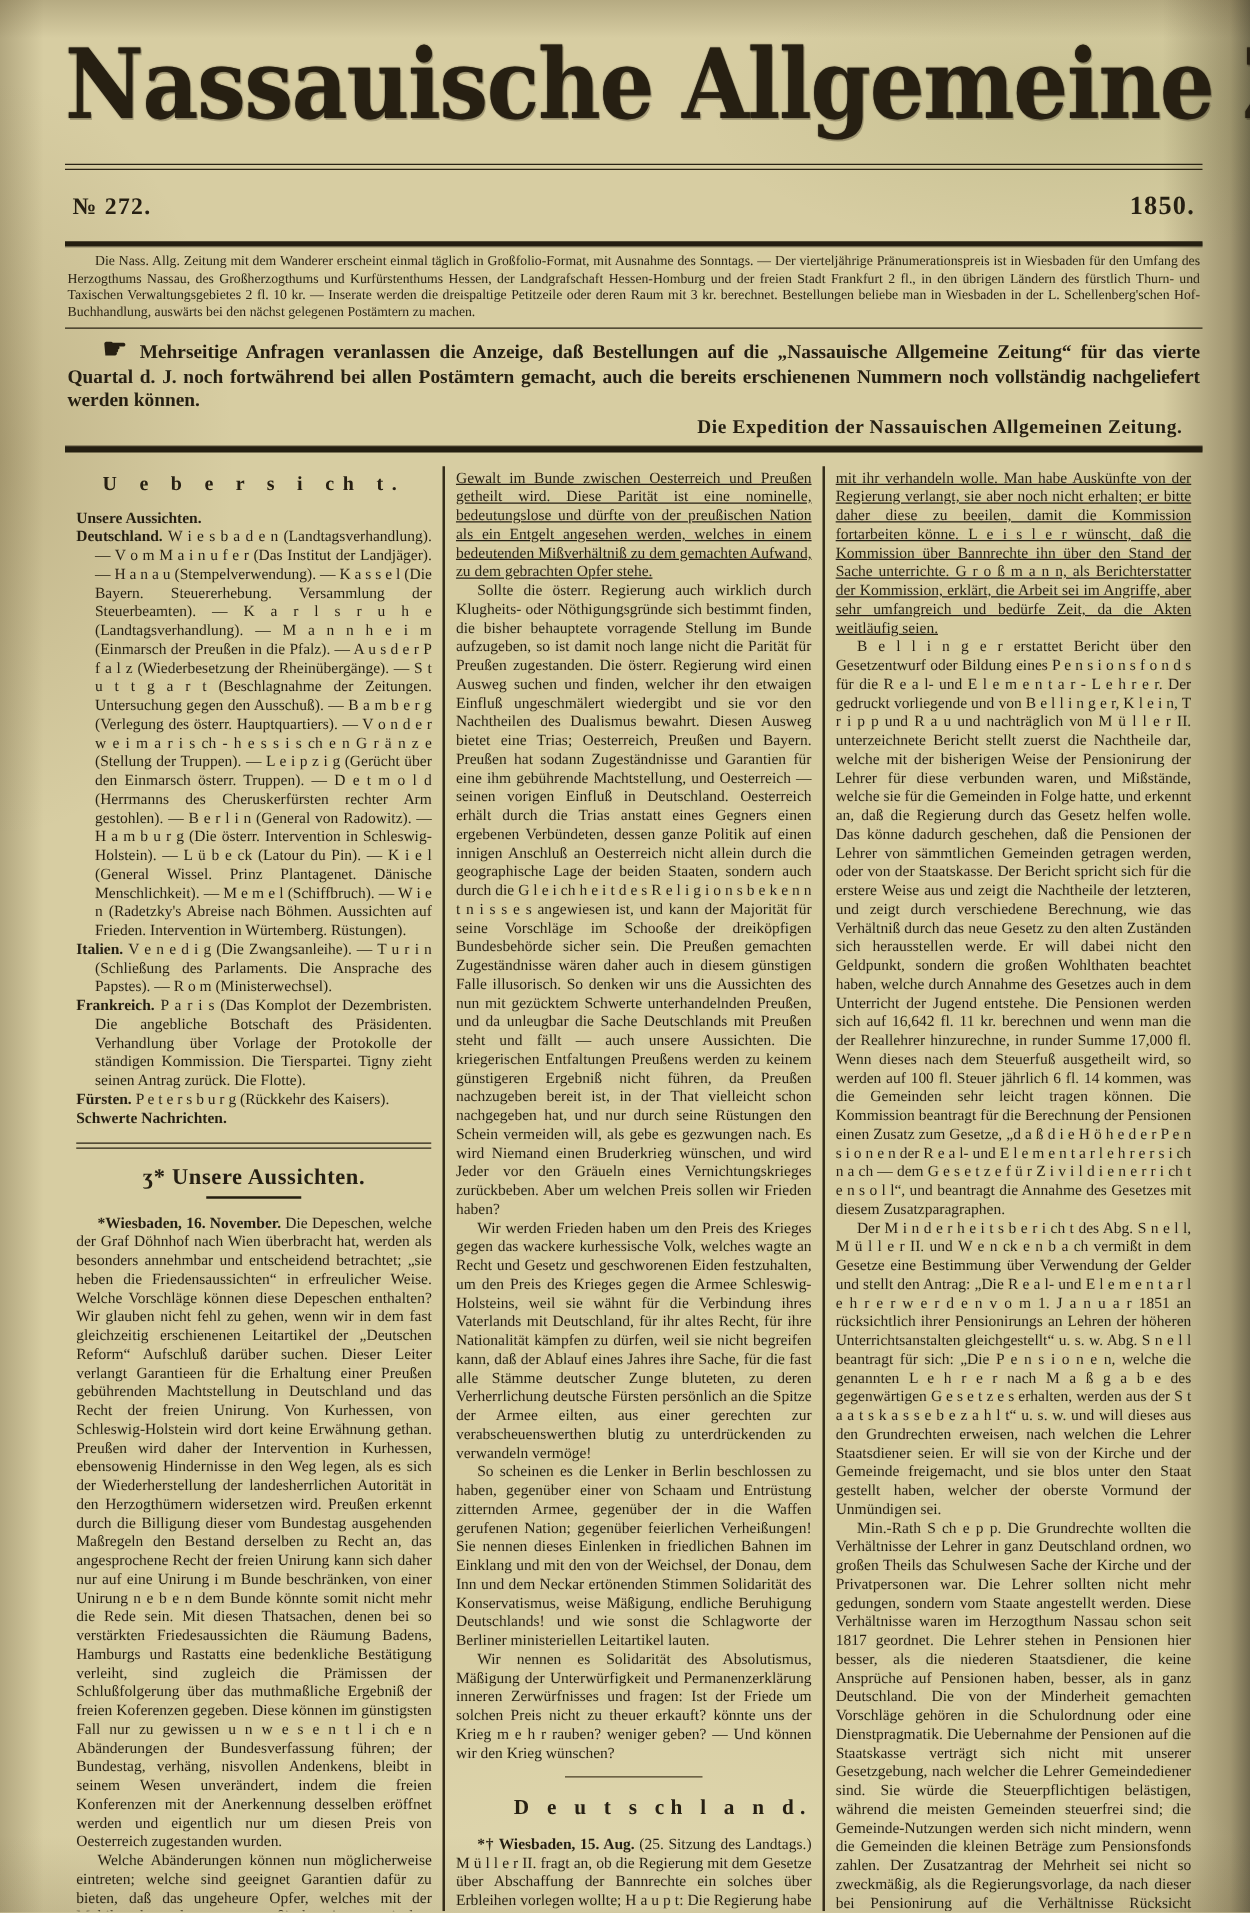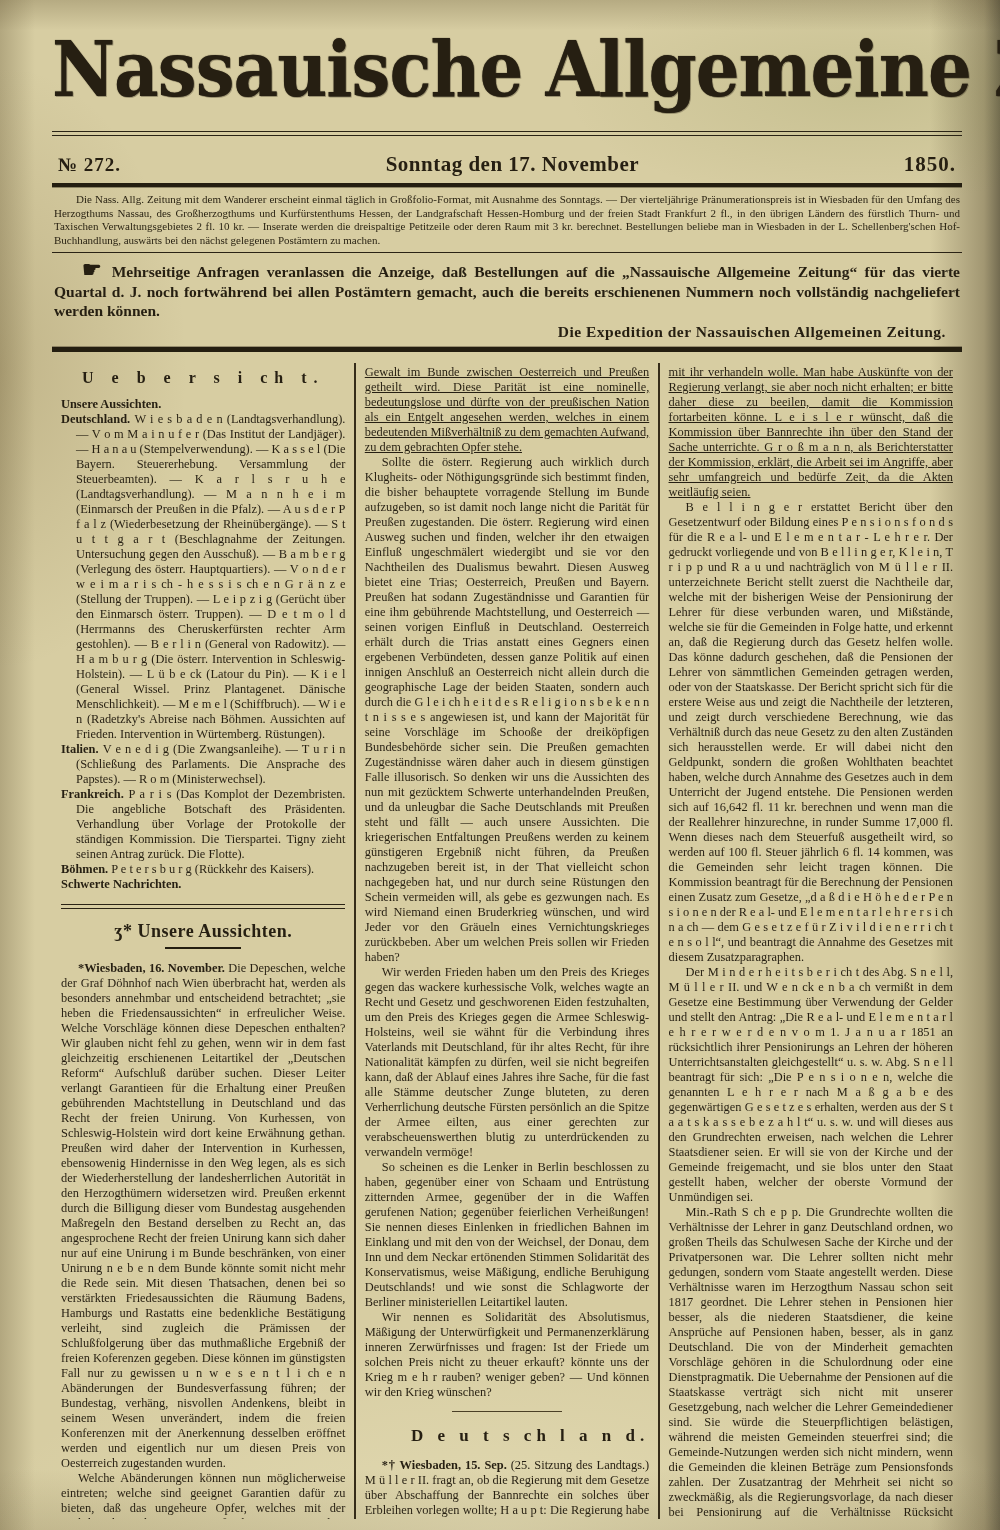--- a/index.html
+++ b/index.html
@@ -23,21 +23,21 @@
     font-weight:bold;
     font-size:69px;
     letter-spacing:-1px;
     padding:8px 0 14px 0;
     text-shadow:0 0 1px rgba(30,24,12,.85), 1px 1px 0 rgba(30,24,12,.25);
     transform:scaleY(1.12);
     transform-origin:top center;
     white-space:nowrap;
   }
   .rule-2thin{border-top:1.5px solid #2a2315;border-bottom:1px solid #2a2315;height:3px;margin-top:14px;}
-  .dateline{display:flex;align-items:baseline;justify-content:space-between;padding:16px 6px 6px 6px;}
+  .dateline{display:flex;align-items:baseline;justify-content:space-between;padding:16px 6px 16px 6px;}
   .dateline .issue{font-weight:bold;font-size:19px;letter-spacing:1px;}
   .dateline .datec{font-weight:bold;font-size:21px;letter-spacing:.5px;}
   .dateline .year{font-weight:bold;font-size:21px;letter-spacing:1px;}
   .rule-heavy{height:4px;background:#241e10;box-shadow:0 1px 0 rgba(36,30,16,.4);}
   .rule-heavy2{height:5px;background:#241e10;box-shadow:0 -1px 0 rgba(36,30,16,.35);}
   .rule-thin{border-top:1.2px solid #2a2315;}
   
   .imprint{
     font-size:11px;line-height:13.5px;text-align:justify;
     padding:6px 2px 5px 2px;text-indent:22px;color:#2b2414;
@@ -74,21 +74,20 @@
 <body>
 
 <div class="page">
 
   <div class="masthead">Nassauische Allgemeine Zeitung.</div>
 
   <div class="rule-2thin"></div>
 
   <div class="dateline">
     <span class="issue">№ 272.</span>
-    <span class="datec">Sonntag den 17. November</span>
     <span class="year">1850.</span>
   </div>
 
   <div class="rule-heavy"></div>
 
   <div class="imprint">Die Nass. Allg. Zeitung mit dem Wanderer erscheint einmal täglich in Großfolio-Format, mit Ausnahme des Sonntags. — Der vierteljährige Pränumerationspreis ist in Wiesbaden für den Umfang des Herzogthums Nassau, des Großherzogthums und Kurfürstenthums Hessen, der Landgrafschaft Hessen-Homburg und der freien Stadt Frankfurt 2 fl., in den übrigen Ländern des fürstlich Thurn- und Taxischen Verwaltungsgebietes 2 fl. 10 kr. — Inserate werden die dreispaltige Petitzeile oder deren Raum mit 3 kr. berechnet. Bestellungen beliebe man in Wiesbaden in der L. Schellenberg'schen Hof-Buchhandlung, auswärts bei den nächst gelegenen Postämtern zu machen.</div>
 
   <div class="rule-thin"></div>
 
   <div class="notice">
@@ -98,38 +97,38 @@
 
   <div class="rule-heavy2"></div>
 
   <div class="columns">
       <div class="col">
         <div class="h-spaced">U e b e r s i ch t.</div>
         <div class="entry"><span class="lead">Unsere Aussichten. </span></div>
         <div class="entry"><span class="lead">Deutschland. </span><span>W i e s b a d e n (Landtagsverhandlung). — V o m  M a i n u f e r (Das Institut der Landjäger). — H a n a u (Stempelverwendung). — K a s s e l (Die Bayern. Steuererhebung. Versammlung der Steuerbeamten). — K a r l s r u h e (Landtagsverhandlung). — M a n n h e i m (Einmarsch der Preußen in die Pfalz). — A u s  d e r  P f a l z (Wiederbesetzung der Rheinübergänge). — S t u t t g a r t (Beschlagnahme der Zeitungen. Untersuchung gegen den Ausschuß). — B a m b e r g (Verlegung des österr. Hauptquartiers). — V o n  d e r  w e i m a r i s ch - h e s s i s ch e n G r ä n z e (Stellung der Truppen). — L e i p z i g (Gerücht über den Einmarsch österr. Truppen). — D e t m o l d (Herrmanns des Cheruskerfürsten rechter Arm gestohlen). — B e r l i n (General von Radowitz). — H a m b u r g (Die österr. Intervention in Schleswig-Holstein). — L ü b e ck (Latour du Pin). — K i e l (General Wissel. Prinz Plantagenet. Dänische Menschlichkeit). — M e m e l (Schiffbruch). — W i e n (Radetzky's Abreise nach Böhmen. Aussichten auf Frieden. Intervention in Würtemberg. Rüstungen).</span></div>
         <div class="entry"><span class="lead">Italien. </span><span>V e n e d i g (Die Zwangsanleihe). — T u r i n (Schließung des Parlaments. Die Ansprache des Papstes). — R o m (Ministerwechsel).</span></div>
         <div class="entry"><span class="lead">Frankreich. </span><span>P a r i s (Das Komplot der Dezembristen. Die angebliche Botschaft des Präsidenten. Verhandlung über Vorlage der Protokolle der ständigen Kommission. Die Tierspartei. Tigny zieht seinen Antrag zurück. Die Flotte).</span></div>
-        <div class="entry"><span class="lead">Böhmen. </span><span>P e t e r s b u r g (Rückkehr des Kaisers).</span></div>
+        <div class="entry"><span class="lead">Fürsten. </span><span>P e t e r s b u r g (Rückkehr des Kaisers).</span></div>
         <div class="entry"><span class="lead">Schwerte Nachrichten. </span></div>
         <div class="hr-double"></div>
         <div class="h-article">ʒ* Unsere Aussichten.</div>
         <div class="h-underline"></div>
         <p><span class="lead">*Wiesbaden, 16. November. </span><span>Die Depeschen, welche der Graf Döhnhof nach Wien überbracht hat, werden als besonders annehmbar und entscheidend betrachtet; „sie heben die Friedensaussichten“ in erfreulicher Weise. Welche Vorschläge können diese Depeschen enthalten? Wir glauben nicht fehl zu gehen, wenn wir in dem fast gleichzeitig erschienenen Leitartikel der „Deutschen Reform“ Aufschluß darüber suchen. Dieser Leiter verlangt Garantieen für die Erhaltung einer Preußen gebührenden Machtstellung in Deutschland und das Recht der freien Unirung. Von Kurhessen, von Schleswig-Holstein wird dort keine Erwähnung gethan. Preußen wird daher der Intervention in Kurhessen, ebensowenig Hindernisse in den Weg legen, als es sich der Wiederherstellung der landesherrlichen Autorität in den Herzogthümern widersetzen wird. Preußen erkennt durch die Billigung dieser vom Bundestag ausgehenden Maßregeln den Bestand derselben zu Recht an, das angesprochene Recht der freien Unirung kann sich daher nur auf eine Unirung i m Bunde beschränken, von einer Unirung n e b e n dem Bunde könnte somit nicht mehr die Rede sein. Mit diesen Thatsachen, denen bei so verstärkten Friedesaussichten die Räumung Badens, Hamburgs und Rastatts eine bedenkliche Bestätigung verleiht, sind zugleich die Prämissen der Schlußfolgerung über das muthmaßliche Ergebniß der freien Koferenzen gegeben. Diese können im günstigsten Fall nur zu gewissen  u n w e s e n t l i ch e n  Abänderungen der Bundesverfassung führen; der Bundestag, verhäng, nisvollen Andenkens, bleibt in seinem Wesen unverändert, indem die freien Konferenzen mit der Anerkennung desselben eröffnet werden und eigentlich nur um diesen Preis von Oesterreich zugestanden wurden.</span></p>
         <p><span>Welche Abänderungen können nun möglicherweise eintreten; welche sind geeignet Garantien dafür zu bieten, daß das ungeheure Opfer, welches mit der Mobilmachung der ganzen preußischen Armee, mit dem Aufruf der ganzen Nation zu den Waffen verbunden, nicht vergebens aufgewendet ist. Im Bunde, Alternirung im Vorsitze wird Oesterreich gewiß nicht zugestehen. Das günstigste, was Preußen erreichen könnte, dürfte sein, daß die Exekutiv-</span></p>
       </div>
       <div class="vrule"></div>
       <div class="col">
         <p class="cont"><span>Gewalt im Bunde zwischen Oesterreich und Preußen getheilt wird. Diese Parität ist eine nominelle, bedeutungslose und dürfte von der preußischen Nation als ein Entgelt angesehen werden, welches in einem bedeutenden Mißverhältniß zu dem gemachten Aufwand, zu dem gebrachten Opfer stehe.</span></p>
         <p><span>Sollte die österr. Regierung auch wirklich durch Klugheits- oder Nöthigungsgründe sich bestimmt finden, die bisher behauptete vorragende Stellung im Bunde aufzugeben, so ist damit noch lange nicht die Parität für Preußen zugestanden. Die österr. Regierung wird einen Ausweg suchen und finden, welcher ihr den etwaigen Einfluß ungeschmälert wiedergibt und sie vor den Nachtheilen des Dualismus bewahrt. Diesen Ausweg bietet eine Trias; Oesterreich, Preußen und Bayern. Preußen hat sodann Zugeständnisse und Garantien für eine ihm gebührende Machtstellung, und Oesterreich — seinen vorigen Einfluß in Deutschland. Oesterreich erhält durch die Trias anstatt eines Gegners einen ergebenen Verbündeten, dessen ganze Politik auf einen innigen Anschluß an Oesterreich nicht allein durch die geographische Lage der beiden Staaten, sondern auch durch die G l e i ch h e i t  d e s  R e l i g i o n s b e k e n n t n i s s e s  angewiesen ist, und kann der Majorität für seine Vorschläge im Schooße der dreiköpfigen Bundesbehörde sicher sein. Die Preußen gemachten Zugeständnisse wären daher auch in diesem günstigen Falle illusorisch. So denken wir uns die Aussichten des nun mit gezücktem Schwerte unterhandelnden Preußen, und da unleugbar die Sache Deutschlands mit Preußen steht und fällt — auch unsere Aussichten. Die kriegerischen Entfaltungen Preußens werden zu keinem günstigeren Ergebniß nicht führen, da Preußen nachzugeben bereit ist, in der That vielleicht schon nachgegeben hat, und nur durch seine Rüstungen den Schein vermeiden will, als gebe es gezwungen nach. Es wird Niemand einen Bruderkrieg wünschen, und wird Jeder vor den Gräueln eines Vernichtungskrieges zurückbeben. Aber um welchen Preis sollen wir Frieden haben?</span></p>
         <p><span>Wir werden Frieden haben um den Preis des Krieges gegen das wackere kurhessische Volk, welches wagte an Recht und Gesetz und geschworenen Eiden festzuhalten, um den Preis des Krieges gegen die Armee Schleswig-Holsteins, weil sie wähnt für die Verbindung ihres Vaterlands mit Deutschland, für ihr altes Recht, für ihre Nationalität kämpfen zu dürfen, weil sie nicht begreifen kann, daß der Ablauf eines Jahres ihre Sache, für die fast alle Stämme deutscher Zunge bluteten, zu deren Verherrlichung deutsche Fürsten persönlich an die Spitze der Armee eilten, aus einer gerechten zur verabscheuenswerthen blutig zu unterdrückenden zu verwandeln vermöge!</span></p>
         <p><span>So scheinen es die Lenker in Berlin beschlossen zu haben, gegenüber einer von Schaam und Entrüstung zitternden Armee, gegenüber der in die Waffen gerufenen Nation; gegenüber feierlichen Verheißungen! Sie nennen dieses Einlenken in friedlichen Bahnen im Einklang und mit den von der Weichsel, der Donau, dem Inn und dem Neckar ertönenden Stimmen Solidarität des Konservatismus, weise Mäßigung, endliche Beruhigung Deutschlands! und wie sonst die Schlagworte der Berliner ministeriellen Leitartikel lauten.</span></p>
         <p><span>Wir nennen es Solidarität des Absolutismus, Mäßigung der Unterwürfigkeit und Permanenzerklärung inneren Zerwürfnisses und fragen: Ist der Friede um solchen Preis nicht zu theuer erkauft? könnte uns der Krieg  m e h r  rauben? weniger geben? — Und können wir den Krieg wünschen?</span></p>
         <div class="hr-center"></div>
         <div class="h-country">D e u t s ch l a n d.</div>
-        <p><span class="lead">*† Wiesbaden, 15. Sep. </span><span>(25. Sitzung des Landtags.) M ü l l e r II. fragt an, ob die Regierung mit dem Gesetze über Abschaffung der Bannrechte ein solches über Erbleihen vorlegen wollte; H a u p t: Die Regierung habe der Kommission zur Vereinbarung der Zivilliste erklärt, daß sie nur schriftlich</span></p>
+        <p><span class="lead">*† Wiesbaden, 15. Aug. </span><span>(25. Sitzung des Landtags.) M ü l l e r II. fragt an, ob die Regierung mit dem Gesetze über Abschaffung der Bannrechte ein solches über Erbleihen vorlegen wollte; H a u p t: Die Regierung habe der Kommission zur Vereinbarung der Zivilliste erklärt, daß sie nur schriftlich</span></p>
       </div>
       <div class="vrule"></div>
       <div class="col">
         <p class="cont"><span>mit ihr verhandeln wolle. Man habe Auskünfte von der Regierung verlangt, sie aber noch nicht erhalten; er bitte daher diese zu beeilen, damit die Kommission fortarbeiten könne. L e i s l e r wünscht, daß die Kommission über Bannrechte ihn über den Stand der Sache unterrichte. G r o ß m a n n, als Berichterstatter der Kommission, erklärt, die Arbeit sei im Angriffe, aber sehr umfangreich und bedürfe Zeit, da die Akten weitläufig seien.</span></p>
         <p><span>B e l l i n g e r erstattet Bericht über den Gesetzentwurf oder Bildung eines P e n s i o n s f o n d s für die R e a l- und E l e m e n t a r - L e h r e r. Der gedruckt vorliegende und von B e l l i n g e r, K l e i n, T r i p p und R a u und nachträglich von M ü l l e r II. unterzeichnete Bericht stellt zuerst die Nachtheile dar, welche mit der bisherigen Weise der Pensionirung der Lehrer für diese verbunden waren, und Mißstände, welche sie für die Gemeinden in Folge hatte, und erkennt an, daß die Regierung durch das Gesetz helfen wolle. Das könne dadurch geschehen, daß die Pensionen der Lehrer von sämmtlichen Gemeinden getragen werden, oder von der Staatskasse. Der Bericht spricht sich für die erstere Weise aus und zeigt die Nachtheile der letzteren, und zeigt durch verschiedene Berechnung, wie das Verhältniß durch das neue Gesetz zu den alten Zuständen sich herausstellen werde. Er will dabei nicht den Geldpunkt, sondern die großen Wohlthaten beachtet haben, welche durch Annahme des Gesetzes auch in dem Unterricht der Jugend entstehe. Die Pensionen werden sich auf 16,642 fl. 11 kr. berechnen und wenn man die der Reallehrer hinzurechne, in runder Summe 17,000 fl. Wenn dieses nach dem Steuerfuß ausgetheilt wird, so werden auf 100 fl. Steuer jährlich 6 fl. 14 kommen, was die Gemeinden sehr leicht tragen können. Die Kommission beantragt für die Berechnung der Pensionen einen Zusatz zum Gesetze, „d a ß  d i e  H ö h e  d e r P e n s i o n e n  der R e a l- und E l e m e n t a r l e h r e r  s i ch  n a ch — dem G e s e t z e  f ü r  Z i v i l d i e n e r  r i ch t e n  s o l l“, und beantragt die Annahme des Gesetzes mit diesem Zusatzparagraphen.</span></p>
         <p><span>Der M i n d e r h e i t s b e r i ch t des Abg. S n e l l, M ü l l e r II. und W e n ck e n b a ch vermißt in dem Gesetze eine Bestimmung über Verwendung der Gelder und stellt den Antrag: „Die R e a l- und E l e m e n t a r l e h r e r  w e r d e n  v o m 1. J a n u a r 1851 an rücksichtlich ihrer Pensionirungs an Lehren der höheren Unterrichtsanstalten gleichgestellt“ u. s. w. Abg. S n e l l beantragt für sich: „Die P e n s i o n e n, welche die genannten L e h r e r nach M a ß g a b e des gegenwärtigen G e s e t z e s erhalten, werden aus der S t a a t s k a s s e  b e z a h l t“ u. s. w. und will dieses aus den Grundrechten erweisen, nach welchen die Lehrer Staatsdiener seien. Er will sie von der Kirche und der Gemeinde freigemacht, und sie blos unter den Staat gestellt haben, welcher der oberste Vormund der Unmündigen sei.</span></p>
         <p><span>Min.-Rath S ch e p p. Die Grundrechte wollten die Verhältnisse der Lehrer in ganz Deutschland ordnen, wo großen Theils das Schulwesen Sache der Kirche und der Privatpersonen war. Die Lehrer sollten nicht mehr gedungen, sondern vom Staate angestellt werden. Diese Verhältnisse waren im Herzogthum Nassau schon seit 1817 geordnet. Die Lehrer stehen in Pensionen hier besser, als die niederen Staatsdiener, die keine Ansprüche auf Pensionen haben, besser, als in ganz Deutschland. Die von der Minderheit gemachten Vorschläge gehören in die Schulordnung oder eine Dienstpragmatik. Die Uebernahme der Pensionen auf die Staatskasse verträgt sich nicht mit unserer Gesetzgebung, nach welcher die Lehrer Gemeindediener sind. Sie würde die Steuerpflichtigen belästigen, während die meisten Gemeinden steuerfrei sind; die Gemeinde-Nutzungen werden sich nicht mindern, wenn die Gemeinden die kleinen Beträge zum Pensionsfonds zahlen. Der Zusatzantrag der Mehrheit sei nicht so zweckmäßig, als die Regierungsvorlage, da nach dieser bei Pensionirung auf die Verhältnisse Rücksicht genommen werden könne. Es wäre zu</span></p>
       </div>
     </div>
 

